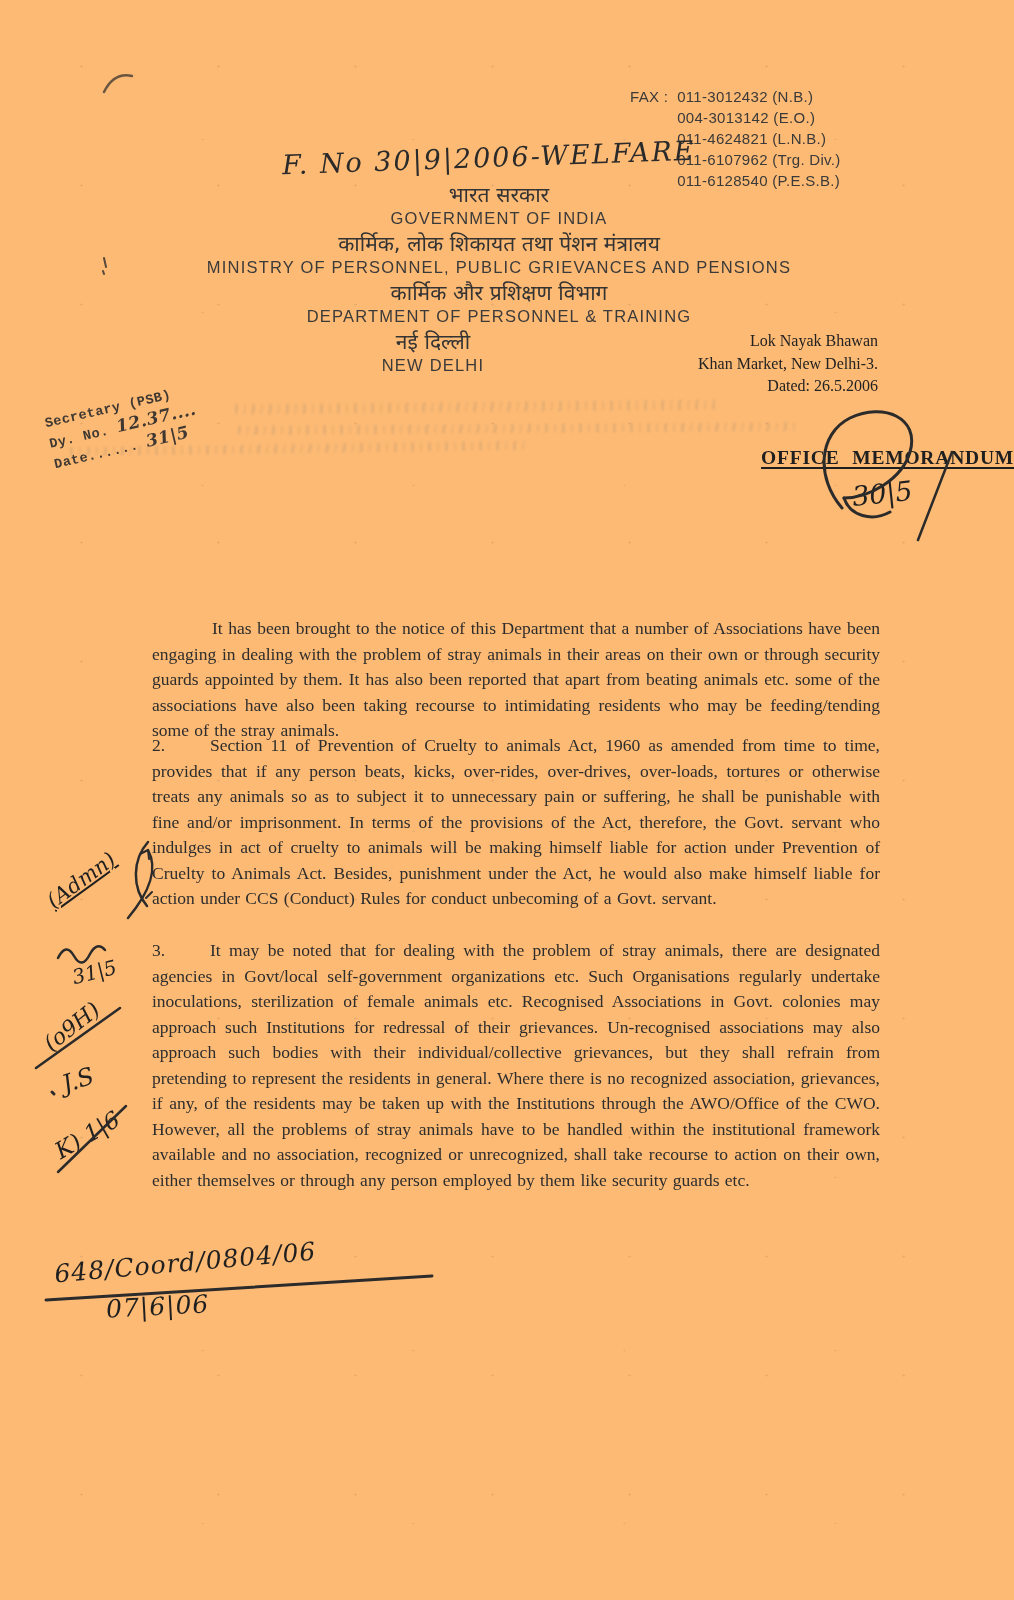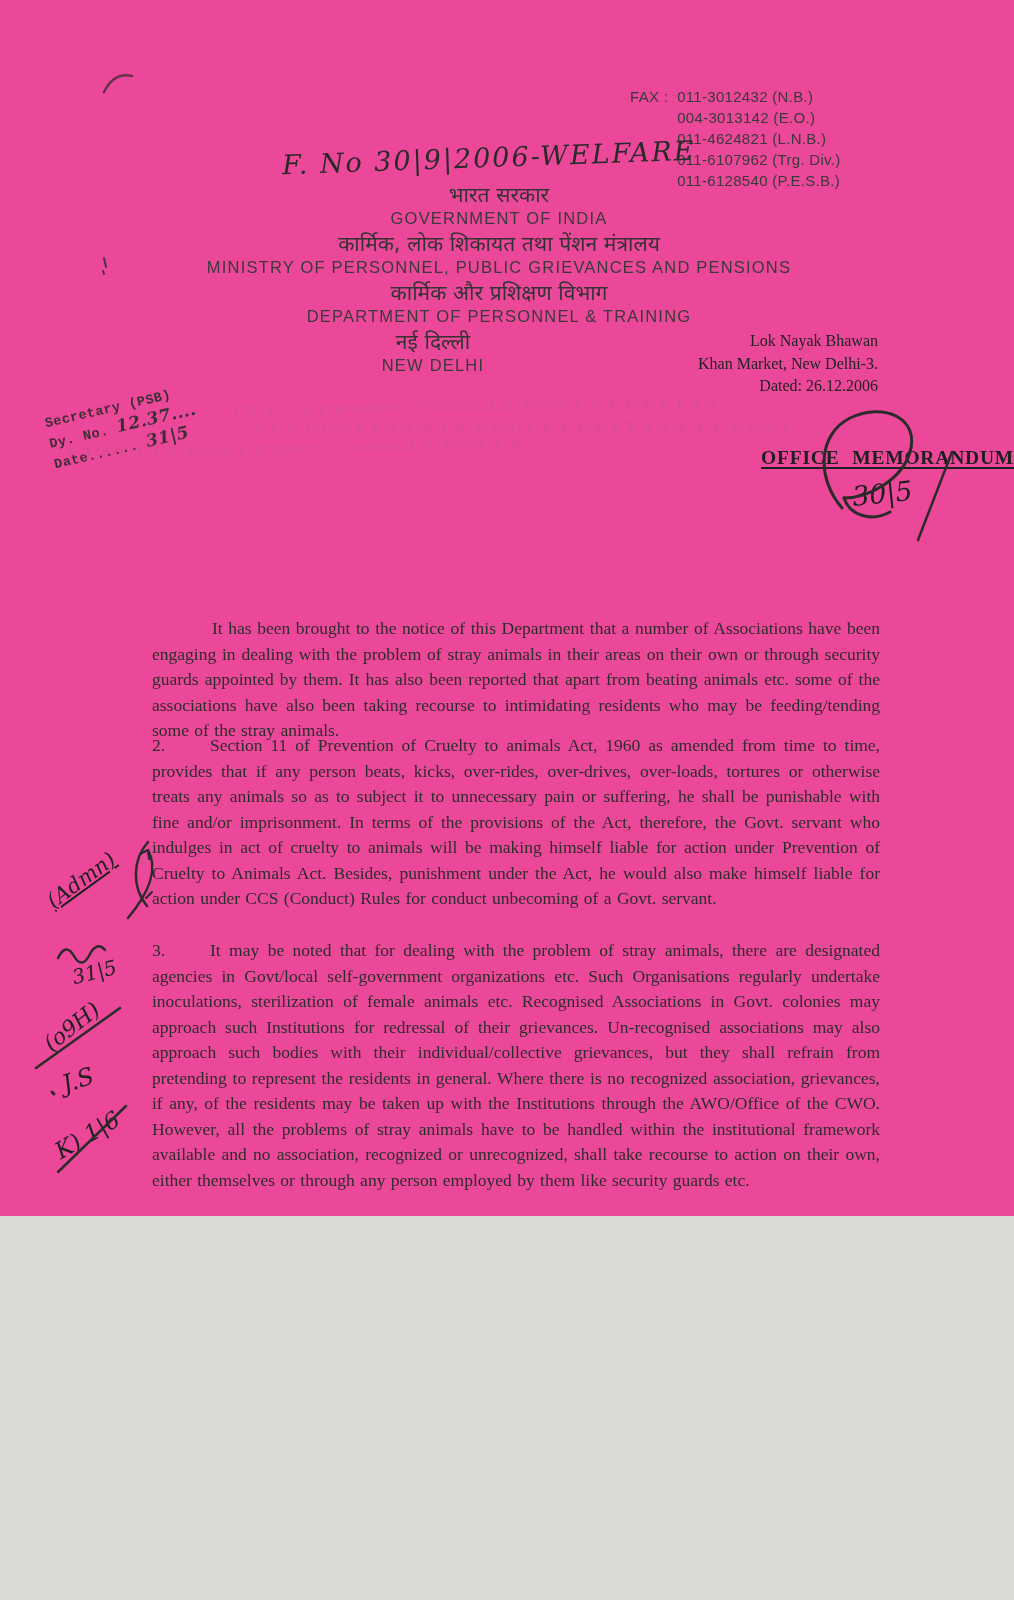--- a/index.html
+++ b/index.html
@@ -1,18 +1,18 @@
 <!DOCTYPE html>
 <html><head>
 <meta charset="utf-8">
 <style>
   html,body { margin:0; padding:0; background:#d9d9d6; }
   .page {
-    position:relative; width:1014px; height:1216px; margin:0 auto;
-    background:#ec4899; overflow:hidden;
+    position:relative; width:1014px; height:1600px; margin:0 auto;
+    background:#fdba74; overflow:hidden;
     font-family:"Liberation Serif", serif; color:#2e2e2e;
   }
   
   .page::before {
     content:""; position:absolute; inset:0; pointer-events:none;
     background-image:
       radial-gradient(rgba(50,50,50,.10) 1px, transparent 1.4px),
       radial-gradient(rgba(50,50,50,.07) 1px, transparent 1.5px);
     background-size:137px 119px, 211px 173px;
     background-position:13px 7px, 97px 53px;
@@ -119,21 +119,21 @@
     <div class="hdr-en">DEPARTMENT OF PERSONNEL &amp; TRAINING</div>
     <span class="city-block">
       <div class="hdr-hi">नई दिल्ली</div>
       <div class="hdr-en">NEW DELHI</div>
     </span>
   </div>
 
   <div class="addr">
     <div>Lok Nayak Bhawan</div>
     <div>Khan Market, New Delhi-3.</div>
-    <div>Dated: 26.12.2006</div>
+    <div>Dated: 26.5.2006</div>
   </div>
 
   <div class="stamp">
     <div>Secretary (PSB)</div>
     <div>
       <span>Dy. No.</span>
       <span class="hand-num">12.37....</span>
     </div>
     <div>
       <span>Date......</span>

